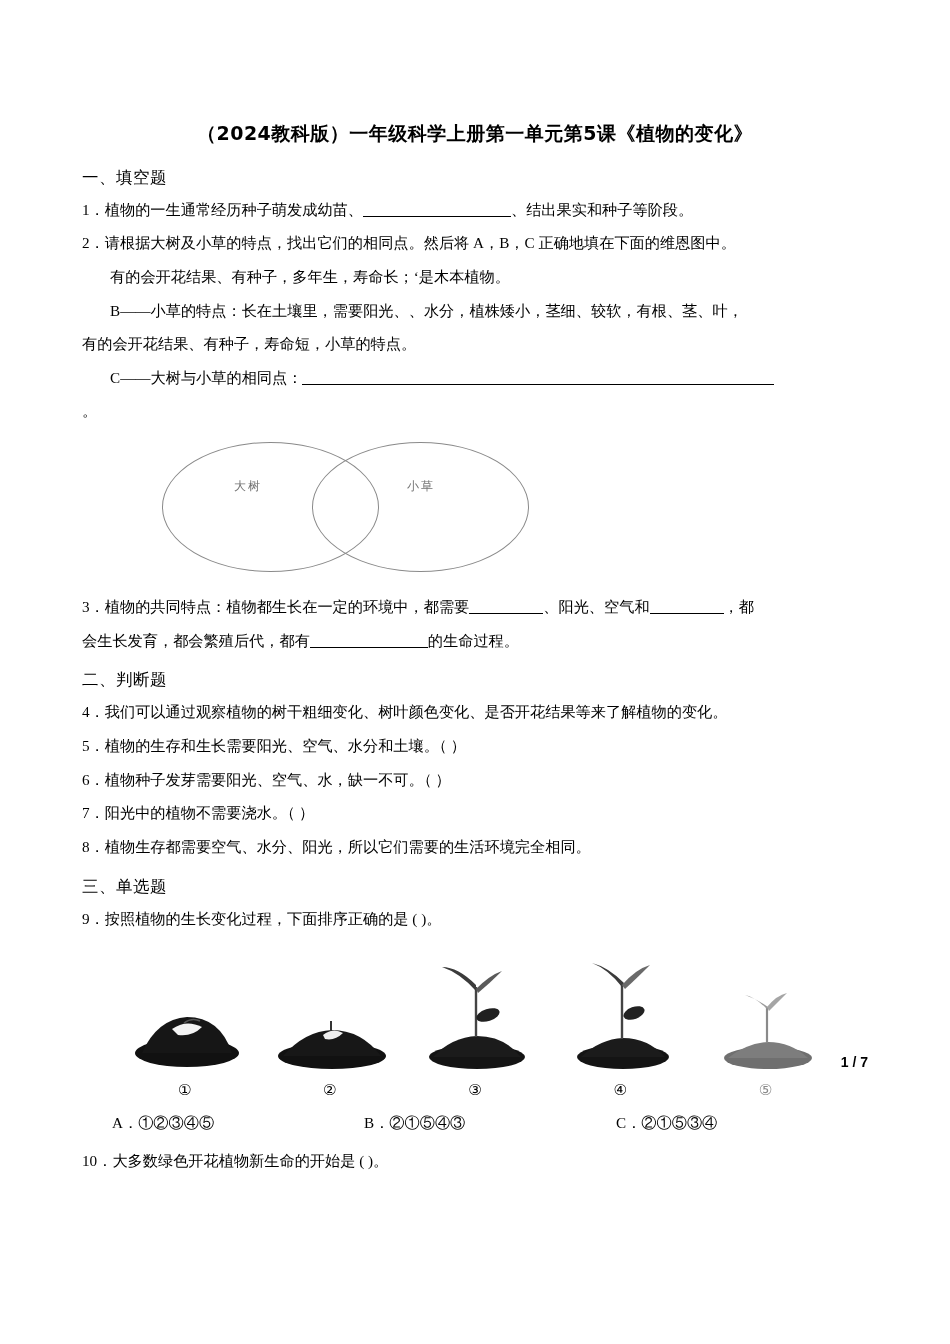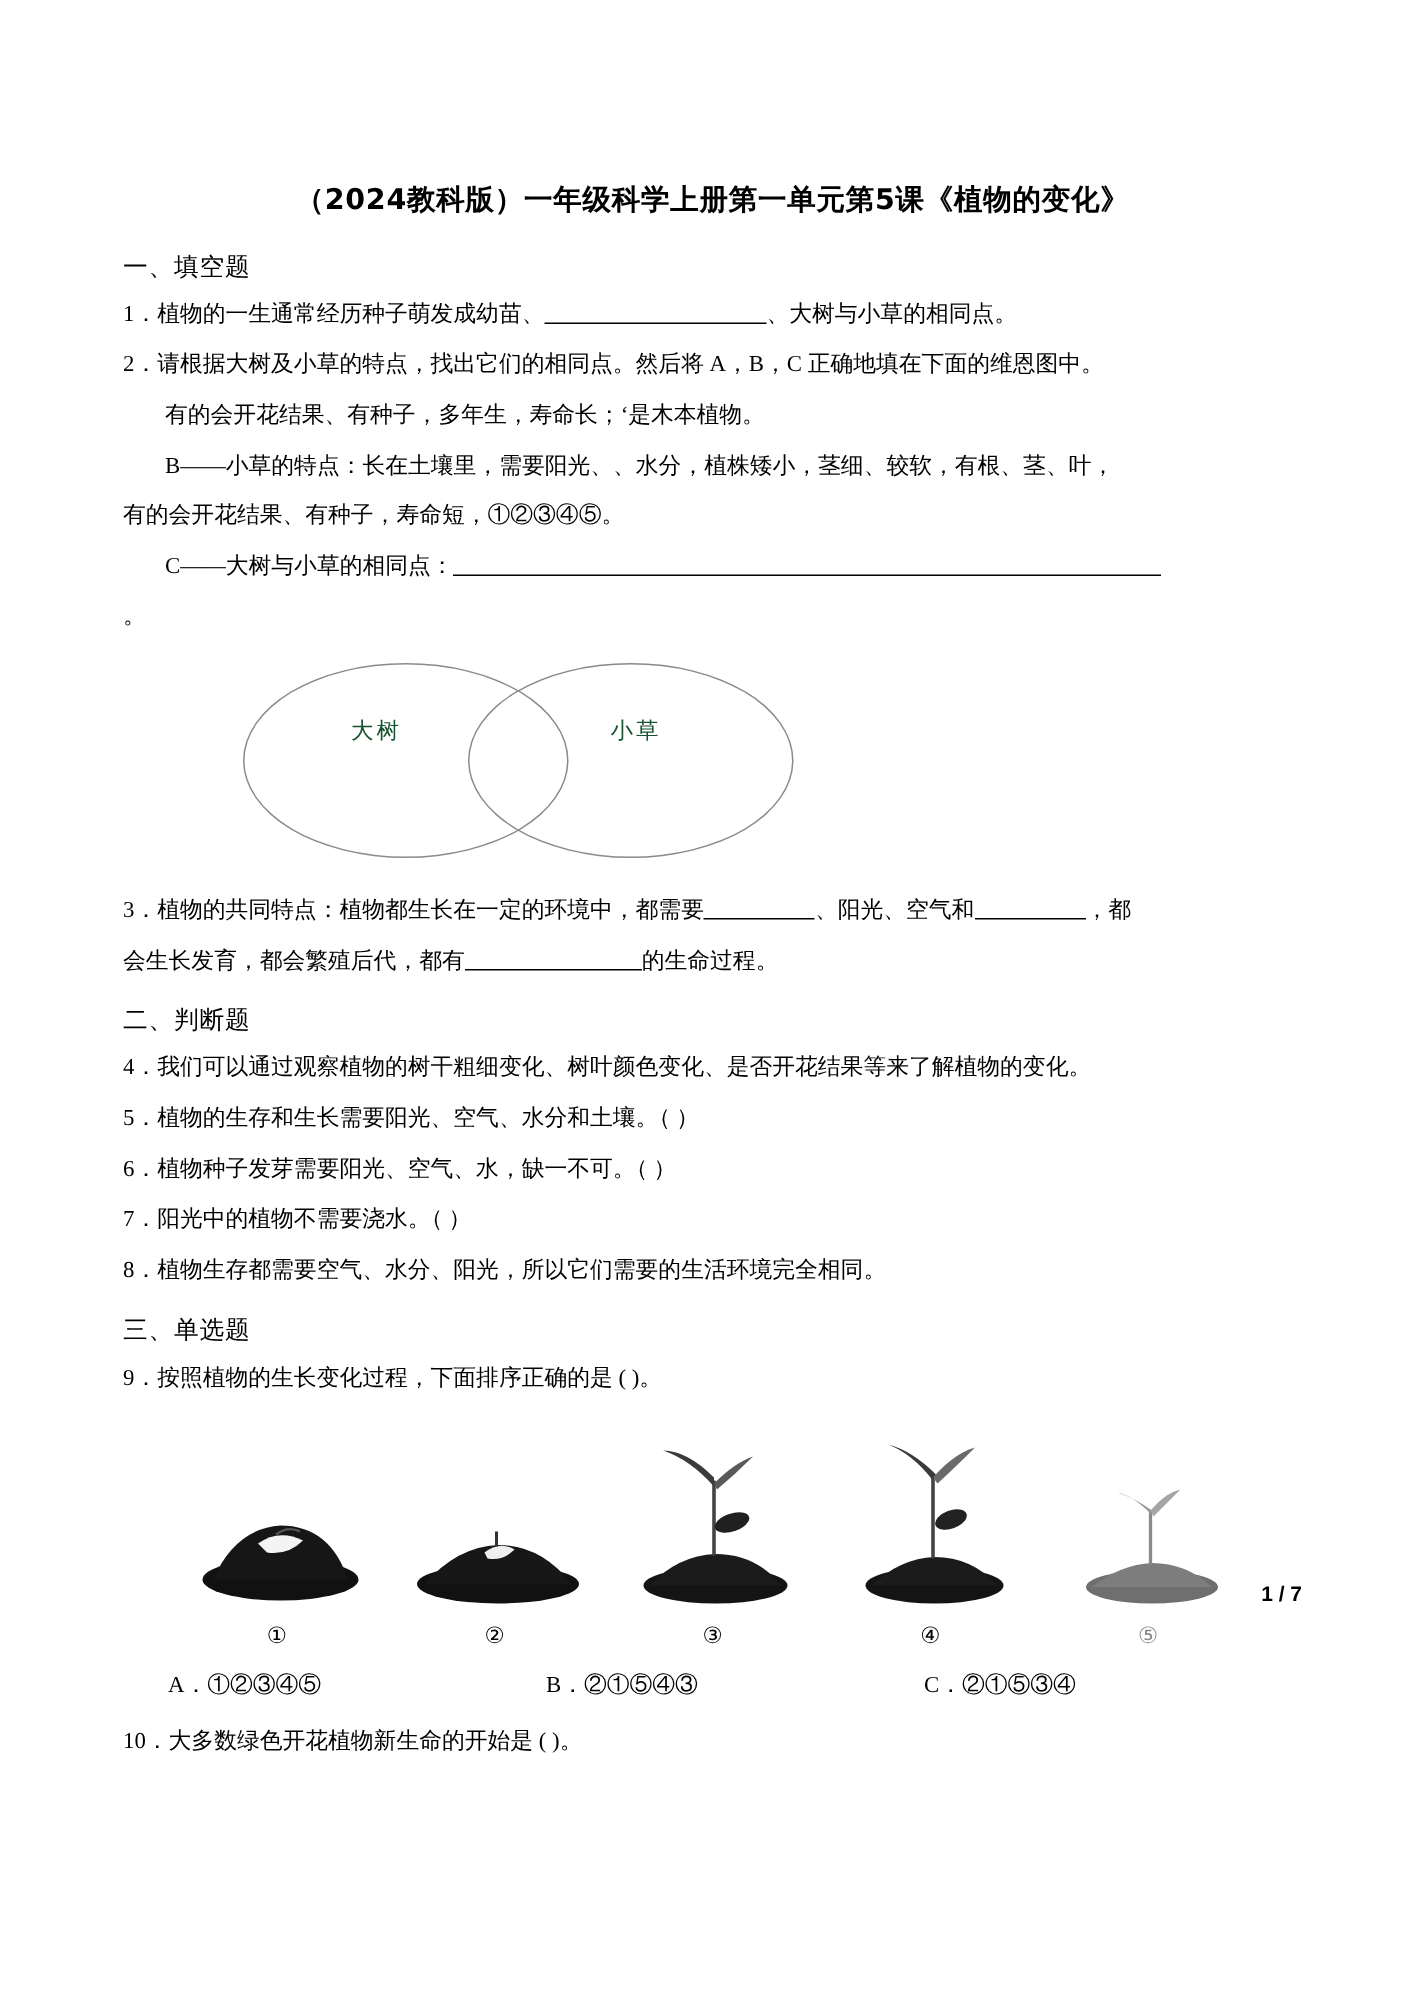--- a/index.html
+++ b/index.html
@@ -88,22 +88,22 @@
     width: 215px;
     height: 128px;
     top: 6px;
   }
   .ellipse.left { left: 40px; }
   .ellipse.right { left: 190px; }
   .venn-label {
     position: absolute;
     top: 42px;
     font-family: "DejaVu Sans", "Liberation Sans", sans-serif;
-    font-size: 15px;
-    color: #14532d;
+    font-size: 12px;
+    color: #737373;
     letter-spacing: 2px;
   }
   .venn-label.left { left: 112px; }
   .venn-label.right { left: 285px; }
 
   .seed-row {
     display: flex;
     justify-content: space-between;
     align-items: flex-end;
     margin: 16px 30px 0 30px;
@@ -149,29 +149,29 @@
 </head>
 <body>
 
 <div class="page">
 
   <div class="doc-title">（2024教科版）一年级科学上册第一单元第5课《植物的变化》</div>
 
   <div class="section-head">一、填空题</div>
 
   <p class="q">
-    <span>1．</span><span>植物的一生通常经历种子萌发成幼苗、</span><span class="blank-l"></span><span>、大树与小草的相同点。</span>
+    <span>1．</span><span>植物的一生通常经历种子萌发成幼苗、</span><span class="blank-l"></span><span>、结出果实和种子等阶段。</span>
   </p>
 
   <p class="q">
     <span>2．</span><span>请根据大树及小草的特点，找出它们的相同点。然后将 A，B，C 正确地填在下面的维恩图中。</span>
   </p>
   <p class="q indent1">有的会开花结果、有种子，多年生，寿命长；‘是木本植物。</p>
   <p class="q indent1">B——小草的特点：长在土壤里，需要阳光、、水分，植株矮小，茎细、较软，有根、茎、叶，</p>
-  <p class="q">有的会开花结果、有种子，寿命短，①②③④⑤。</p>
+  <p class="q">有的会开花结果、有种子，寿命短，小草的特点。</p>
   <p class="q indent1">
     <span>C——大树与小草的相同点：</span><span class="blank-xl"></span>
   </p>
   <p class="q">。</p>
 
   <div class="venn-wrap">
     <div class="ellipse left"></div>
     <div class="ellipse right"></div>
     <div class="venn-label left">大树</div>
     <div class="venn-label right">小草</div>

